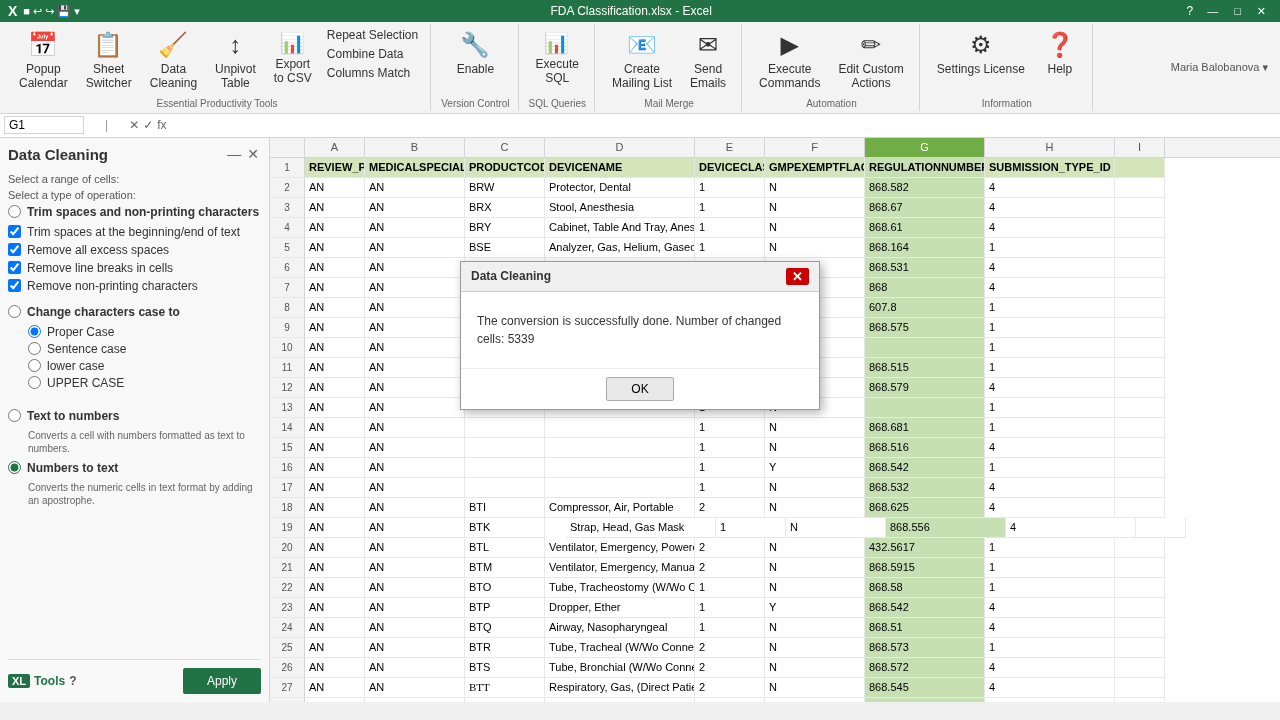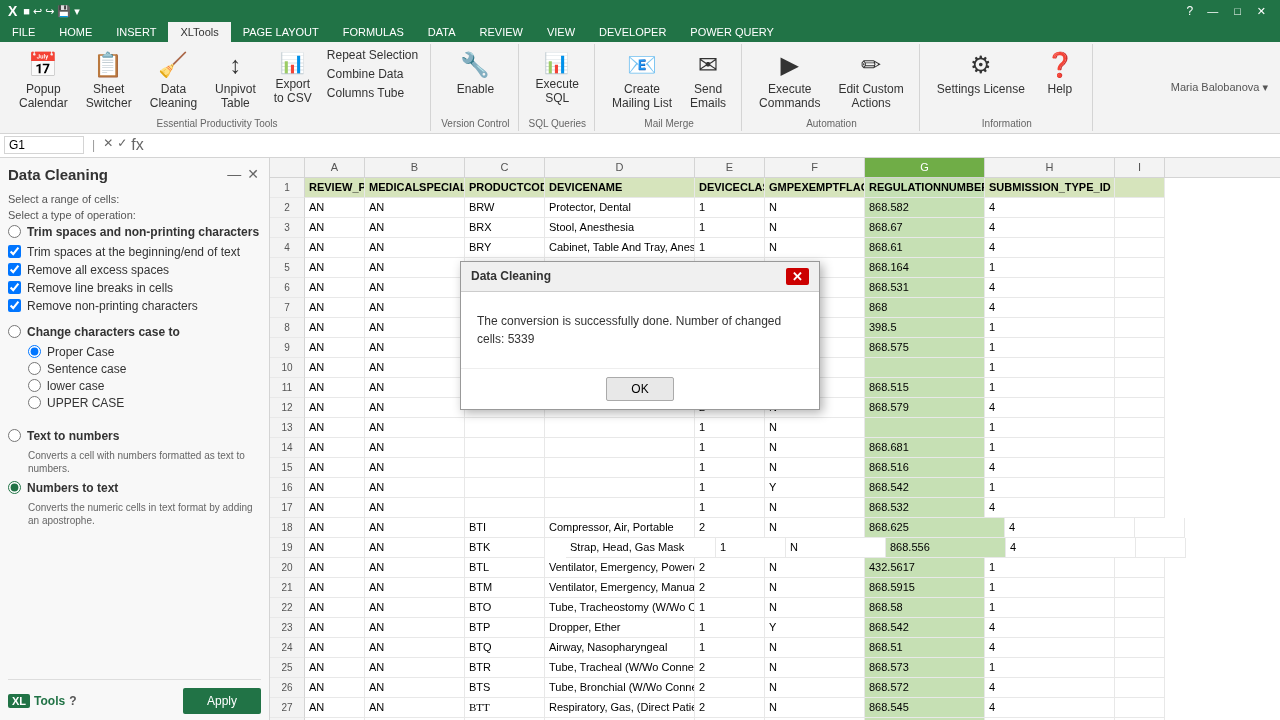--- a/index.html
+++ b/index.html
@@ -83,21 +83,21 @@
     .ribbon-stack { display: flex; flex-direction: column; gap: 1px; justify-content: center; }
 
     
     .formula-bar {
       display: flex;
       align-items: center;
       height: 24px;
       background: white;
       border-bottom: 1px solid #d4d4d4;
       padding: 0 4px;
-      gap: 8px;
+      gap: 21px;
     }
     .name-box {
       width: 80px;
       border: 1px solid #d4d4d4;
       padding: 1px 4px;
       font-size: 12px;
     }
     .formula-input { flex: 1; border: none; outline: none; font-size: 12px; padding: 1px 4px; }
     .formula-icons { display: flex; gap: 4px; color: #666; font-size: 14px; cursor: pointer; }
 
@@ -302,42 +302,30 @@
     .col-g-header { background: #70ad47 !important; color: white !important; }
   </style>
 </head>
 <body>
 
 <div class="title-bar">
   <div class="title-bar-left">
     <span style="color:white;font-weight:bold;font-size:14px;">X</span>
     <span style="font-size:11px;">■ ↩ ↪ 💾 ▾</span>
   </div>
+  <div class="title-bar-center">FDA Classification.xlsx - Excel</div>
   <div class="title-bar-right">
     <span style="color:white;cursor:pointer;padding:0 4px;">?</span>
     <button class="title-btn">—</button>
     <button class="title-btn">□</button>
     <button class="title-btn">✕</button>
   </div>
 </div>
 
 <div class="ribbon">
-  <div class="ribbon-tabs">
-    <div class="ribbon-tab">FILE</div>
-    <div class="ribbon-tab">HOME</div>
-    <div class="ribbon-tab">INSERT</div>
-    <div class="ribbon-tab active">XLTools</div>
-    <div class="ribbon-tab">PAGE LAYOUT</div>
-    <div class="ribbon-tab">FORMULAS</div>
-    <div class="ribbon-tab">DATA</div>
-    <div class="ribbon-tab">REVIEW</div>
-    <div class="ribbon-tab">VIEW</div>
-    <div class="ribbon-tab">DEVELOPER</div>
-    <div class="ribbon-tab">POWER QUERY</div>
-  </div>
   <div class="ribbon-content">
 
     <div class="ribbon-group">
       <div class="ribbon-group-content">
         <div class="ribbon-btn-large">
           <span class="icon">📅</span>
           <span>Popup<br>Calendar</span>
         </div>
         <div class="ribbon-btn-large">
           <span class="icon">📋</span>
@@ -356,21 +344,21 @@
           <span>Export<br>to CSV</span>
         </div>
         <div class="ribbon-stack">
           <div class="ribbon-btn-small">
             <span>Repeat Selection</span>
           </div>
           <div class="ribbon-btn-small">
             <span>Combine Data</span>
           </div>
           <div class="ribbon-btn-small">
-            <span>Columns Tube</span>
+            <span>Columns Match</span>
           </div>
         </div>
       </div>
       <div class="ribbon-group-label">Essential Productivity Tools</div>
     </div>
 
     <div class="ribbon-group">
       <div class="ribbon-group-content">
         <div class="ribbon-btn-large">
           <span class="icon">🔧</span>
@@ -437,21 +425,21 @@
     </div>
   </div>
 </div>
 
 <div class="formula-bar">
   <input class="name-box" value="G1" readonly="" style="">
   <span style="color:#999;">|</span>
   <div class="formula-icons">
     <span>✕</span>
     <span>✓</span>
-    <span style="font-size:16px;">fx</span>
+    <span style="font-size:12px;">fx</span>
   </div>
   <input class="formula-input" readonly="" style="">
 </div>
 
 <div class="main-area">
 
   <div class="sidebar">
     <div class="sidebar-header">
       <span class="sidebar-title">Data Cleaning</span>
       <div class="sidebar-close-btns">
@@ -660,21 +648,21 @@
               <div class="cell" style="width: 130px;">4</div>
               <div class="cell" style="width: 50px;"></div>
             </div>
             <div class="sheet-row">
               <div class="cell" style="width: 60px;">AN</div>
               <div class="cell" style="width: 100px;">AN</div>
               <div class="cell" style="width: 80px;">BSJ</div>
               <div class="cell" style="width: 150px;">Mask, Gas, Anesthetic</div>
               <div class="cell" style="width: 70px;">1</div>
               <div class="cell" style="width: 100px;">N</div>
-              <div class="cell col-g-highlight" style="width: 120px;">398.5</div>
+              <div class="cell col-g-highlight" style="width: 120px;">607.8</div>
               <div class="cell" style="width: 130px;">1</div>
               <div class="cell" style="width: 50px;"></div>
             </div>
             <div class="sheet-row">
               <div class="cell" style="width: 60px;">AN</div>
               <div class="cell" style="width: 100px;">AN</div>
               <div class="cell" style="width: 80px;"></div>
               <div class="cell" style="width: 150px;"></div>
               <div class="cell" style="width: 70px;">2</div>
               <div class="cell" style="width: 100px;">N</div>
@@ -770,21 +758,21 @@
               <div class="cell" style="width: 130px;">4</div>
               <div class="cell" style="width: 50px;"></div>
             </div>
             <div class="sheet-row">
               <div class="cell" style="width: 60px;">AN</div>
               <div class="cell" style="width: 100px;">AN</div>
               <div class="cell" style="width: 80px;">BTI</div>
               <div class="cell" style="width: 150px;">Compressor, Air, Portable</div>
               <div class="cell" style="width: 70px;">2</div>
               <div class="cell" style="width: 100px;">N</div>
-              <div class="cell col-g-highlight" style="width: 140px;">868.625</div>
+              <div class="cell col-g-highlight" style="width: 120px;">868.625</div>
               <div class="cell" style="width: 130px;">4</div>
               <div class="cell" style="width: 50px;"></div>
             </div>
             <div class="sheet-row">
               <div class="cell" style="width: 60px;">AN</div>
               <div class="cell" style="width: 100px;">AN</div>
               <div class="cell" style="width: 80px;">BTK</div>
               <div class="cell" style="width: 150px; margin-left: 21px;">Strap, Head, Gas Mask</div>
               <div class="cell" style="width: 70px;">1</div>
               <div class="cell" style="width: 100px;">N</div>

